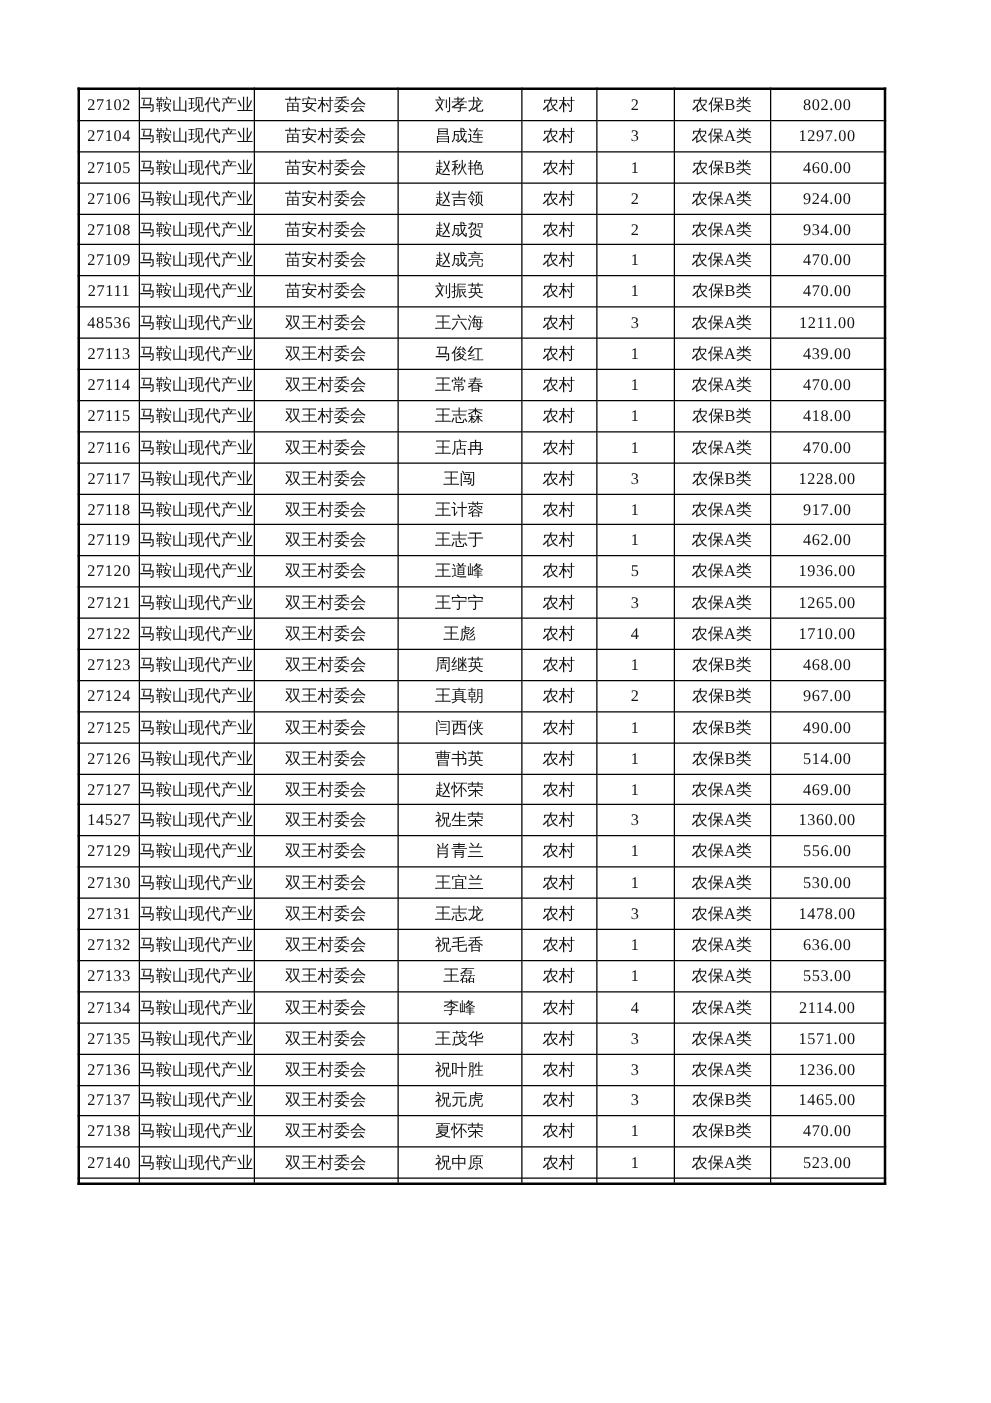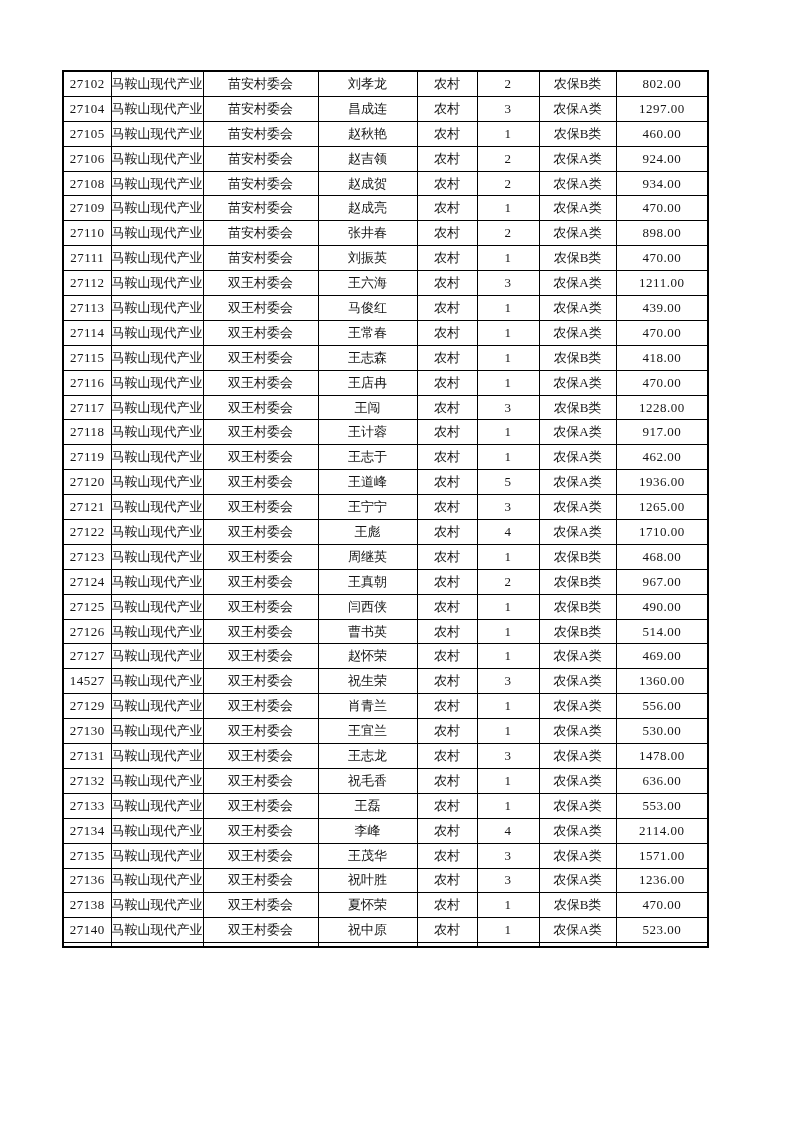--- a/index.html
+++ b/index.html
@@ -130,267 +130,257 @@
           <td class="c0">27109</td>
           <td class="c1">马鞍山现代产业</td>
           <td class="c2">苗安村委会</td>
           <td class="c3">赵成亮</td>
           <td class="c4">农村</td>
           <td class="c5">1</td>
           <td class="c6">农保A类</td>
           <td class="c7">470.00</td>
         </tr>
         <tr>
-          <td class="c0">27110</td>
-          <td class="c1">马鞍山现代产业</td>
-          <td class="c2">苗安村委会</td>
-          <td class="c3">张井春</td>
+          <td class="c0">27111</td>
+          <td class="c1">马鞍山现代产业</td>
+          <td class="c2">苗安村委会</td>
+          <td class="c3">刘振英</td>
+          <td class="c4">农村</td>
+          <td class="c5">1</td>
+          <td class="c6">农保B类</td>
+          <td class="c7">470.00</td>
+        </tr>
+        <tr>
+          <td class="c0">48536</td>
+          <td class="c1">马鞍山现代产业</td>
+          <td class="c2">双王村委会</td>
+          <td class="c3">王六海</td>
+          <td class="c4">农村</td>
+          <td class="c5">3</td>
+          <td class="c6">农保A类</td>
+          <td class="c7">1211.00</td>
+        </tr>
+        <tr>
+          <td class="c0">27113</td>
+          <td class="c1">马鞍山现代产业</td>
+          <td class="c2">双王村委会</td>
+          <td class="c3">马俊红</td>
+          <td class="c4">农村</td>
+          <td class="c5">1</td>
+          <td class="c6">农保A类</td>
+          <td class="c7">439.00</td>
+        </tr>
+        <tr>
+          <td class="c0">27114</td>
+          <td class="c1">马鞍山现代产业</td>
+          <td class="c2">双王村委会</td>
+          <td class="c3">王常春</td>
+          <td class="c4">农村</td>
+          <td class="c5">1</td>
+          <td class="c6">农保A类</td>
+          <td class="c7">470.00</td>
+        </tr>
+        <tr>
+          <td class="c0">27115</td>
+          <td class="c1">马鞍山现代产业</td>
+          <td class="c2">双王村委会</td>
+          <td class="c3">王志森</td>
+          <td class="c4">农村</td>
+          <td class="c5">1</td>
+          <td class="c6">农保B类</td>
+          <td class="c7">418.00</td>
+        </tr>
+        <tr>
+          <td class="c0">27116</td>
+          <td class="c1">马鞍山现代产业</td>
+          <td class="c2">双王村委会</td>
+          <td class="c3">王店冉</td>
+          <td class="c4">农村</td>
+          <td class="c5">1</td>
+          <td class="c6">农保A类</td>
+          <td class="c7">470.00</td>
+        </tr>
+        <tr>
+          <td class="c0">27117</td>
+          <td class="c1">马鞍山现代产业</td>
+          <td class="c2">双王村委会</td>
+          <td class="c3">王闯</td>
+          <td class="c4">农村</td>
+          <td class="c5">3</td>
+          <td class="c6">农保B类</td>
+          <td class="c7">1228.00</td>
+        </tr>
+        <tr>
+          <td class="c0">27118</td>
+          <td class="c1">马鞍山现代产业</td>
+          <td class="c2">双王村委会</td>
+          <td class="c3">王计蓉</td>
+          <td class="c4">农村</td>
+          <td class="c5">1</td>
+          <td class="c6">农保A类</td>
+          <td class="c7">917.00</td>
+        </tr>
+        <tr>
+          <td class="c0">27119</td>
+          <td class="c1">马鞍山现代产业</td>
+          <td class="c2">双王村委会</td>
+          <td class="c3">王志于</td>
+          <td class="c4">农村</td>
+          <td class="c5">1</td>
+          <td class="c6">农保A类</td>
+          <td class="c7">462.00</td>
+        </tr>
+        <tr>
+          <td class="c0">27120</td>
+          <td class="c1">马鞍山现代产业</td>
+          <td class="c2">双王村委会</td>
+          <td class="c3">王道峰</td>
+          <td class="c4">农村</td>
+          <td class="c5">5</td>
+          <td class="c6">农保A类</td>
+          <td class="c7">1936.00</td>
+        </tr>
+        <tr>
+          <td class="c0">27121</td>
+          <td class="c1">马鞍山现代产业</td>
+          <td class="c2">双王村委会</td>
+          <td class="c3">王宁宁</td>
+          <td class="c4">农村</td>
+          <td class="c5">3</td>
+          <td class="c6">农保A类</td>
+          <td class="c7">1265.00</td>
+        </tr>
+        <tr>
+          <td class="c0">27122</td>
+          <td class="c1">马鞍山现代产业</td>
+          <td class="c2">双王村委会</td>
+          <td class="c3">王彪</td>
+          <td class="c4">农村</td>
+          <td class="c5">4</td>
+          <td class="c6">农保A类</td>
+          <td class="c7">1710.00</td>
+        </tr>
+        <tr>
+          <td class="c0">27123</td>
+          <td class="c1">马鞍山现代产业</td>
+          <td class="c2">双王村委会</td>
+          <td class="c3">周继英</td>
+          <td class="c4">农村</td>
+          <td class="c5">1</td>
+          <td class="c6">农保B类</td>
+          <td class="c7">468.00</td>
+        </tr>
+        <tr>
+          <td class="c0">27124</td>
+          <td class="c1">马鞍山现代产业</td>
+          <td class="c2">双王村委会</td>
+          <td class="c3">王真朝</td>
           <td class="c4">农村</td>
           <td class="c5">2</td>
-          <td class="c6">农保A类</td>
-          <td class="c7">898.00</td>
-        </tr>
-        <tr>
-          <td class="c0">27111</td>
-          <td class="c1">马鞍山现代产业</td>
-          <td class="c2">苗安村委会</td>
-          <td class="c3">刘振英</td>
-          <td class="c4">农村</td>
-          <td class="c5">1</td>
-          <td class="c6">农保B类</td>
-          <td class="c7">470.00</td>
-        </tr>
-        <tr>
-          <td class="c0">27112</td>
-          <td class="c1">马鞍山现代产业</td>
-          <td class="c2">双王村委会</td>
-          <td class="c3">王六海</td>
-          <td class="c4">农村</td>
-          <td class="c5">3</td>
-          <td class="c6">农保A类</td>
-          <td class="c7">1211.00</td>
-        </tr>
-        <tr>
-          <td class="c0">27113</td>
-          <td class="c1">马鞍山现代产业</td>
-          <td class="c2">双王村委会</td>
-          <td class="c3">马俊红</td>
-          <td class="c4">农村</td>
-          <td class="c5">1</td>
-          <td class="c6">农保A类</td>
-          <td class="c7">439.00</td>
-        </tr>
-        <tr>
-          <td class="c0">27114</td>
-          <td class="c1">马鞍山现代产业</td>
-          <td class="c2">双王村委会</td>
-          <td class="c3">王常春</td>
-          <td class="c4">农村</td>
-          <td class="c5">1</td>
-          <td class="c6">农保A类</td>
-          <td class="c7">470.00</td>
-        </tr>
-        <tr>
-          <td class="c0">27115</td>
-          <td class="c1">马鞍山现代产业</td>
-          <td class="c2">双王村委会</td>
-          <td class="c3">王志森</td>
-          <td class="c4">农村</td>
-          <td class="c5">1</td>
-          <td class="c6">农保B类</td>
-          <td class="c7">418.00</td>
-        </tr>
-        <tr>
-          <td class="c0">27116</td>
-          <td class="c1">马鞍山现代产业</td>
-          <td class="c2">双王村委会</td>
-          <td class="c3">王店冉</td>
-          <td class="c4">农村</td>
-          <td class="c5">1</td>
-          <td class="c6">农保A类</td>
-          <td class="c7">470.00</td>
-        </tr>
-        <tr>
-          <td class="c0">27117</td>
-          <td class="c1">马鞍山现代产业</td>
-          <td class="c2">双王村委会</td>
-          <td class="c3">王闯</td>
-          <td class="c4">农村</td>
-          <td class="c5">3</td>
-          <td class="c6">农保B类</td>
-          <td class="c7">1228.00</td>
-        </tr>
-        <tr>
-          <td class="c0">27118</td>
-          <td class="c1">马鞍山现代产业</td>
-          <td class="c2">双王村委会</td>
-          <td class="c3">王计蓉</td>
-          <td class="c4">农村</td>
-          <td class="c5">1</td>
-          <td class="c6">农保A类</td>
-          <td class="c7">917.00</td>
-        </tr>
-        <tr>
-          <td class="c0">27119</td>
-          <td class="c1">马鞍山现代产业</td>
-          <td class="c2">双王村委会</td>
-          <td class="c3">王志于</td>
-          <td class="c4">农村</td>
-          <td class="c5">1</td>
-          <td class="c6">农保A类</td>
-          <td class="c7">462.00</td>
-        </tr>
-        <tr>
-          <td class="c0">27120</td>
-          <td class="c1">马鞍山现代产业</td>
-          <td class="c2">双王村委会</td>
-          <td class="c3">王道峰</td>
-          <td class="c4">农村</td>
-          <td class="c5">5</td>
-          <td class="c6">农保A类</td>
-          <td class="c7">1936.00</td>
-        </tr>
-        <tr>
-          <td class="c0">27121</td>
-          <td class="c1">马鞍山现代产业</td>
-          <td class="c2">双王村委会</td>
-          <td class="c3">王宁宁</td>
-          <td class="c4">农村</td>
-          <td class="c5">3</td>
-          <td class="c6">农保A类</td>
-          <td class="c7">1265.00</td>
-        </tr>
-        <tr>
-          <td class="c0">27122</td>
-          <td class="c1">马鞍山现代产业</td>
-          <td class="c2">双王村委会</td>
-          <td class="c3">王彪</td>
+          <td class="c6">农保B类</td>
+          <td class="c7">967.00</td>
+        </tr>
+        <tr>
+          <td class="c0">27125</td>
+          <td class="c1">马鞍山现代产业</td>
+          <td class="c2">双王村委会</td>
+          <td class="c3">闫西侠</td>
+          <td class="c4">农村</td>
+          <td class="c5">1</td>
+          <td class="c6">农保B类</td>
+          <td class="c7">490.00</td>
+        </tr>
+        <tr>
+          <td class="c0">27126</td>
+          <td class="c1">马鞍山现代产业</td>
+          <td class="c2">双王村委会</td>
+          <td class="c3">曹书英</td>
+          <td class="c4">农村</td>
+          <td class="c5">1</td>
+          <td class="c6">农保B类</td>
+          <td class="c7">514.00</td>
+        </tr>
+        <tr>
+          <td class="c0">27127</td>
+          <td class="c1">马鞍山现代产业</td>
+          <td class="c2">双王村委会</td>
+          <td class="c3">赵怀荣</td>
+          <td class="c4">农村</td>
+          <td class="c5">1</td>
+          <td class="c6">农保A类</td>
+          <td class="c7">469.00</td>
+        </tr>
+        <tr>
+          <td class="c0">14527</td>
+          <td class="c1">马鞍山现代产业</td>
+          <td class="c2">双王村委会</td>
+          <td class="c3">祝生荣</td>
+          <td class="c4">农村</td>
+          <td class="c5">3</td>
+          <td class="c6">农保A类</td>
+          <td class="c7">1360.00</td>
+        </tr>
+        <tr>
+          <td class="c0">27129</td>
+          <td class="c1">马鞍山现代产业</td>
+          <td class="c2">双王村委会</td>
+          <td class="c3">肖青兰</td>
+          <td class="c4">农村</td>
+          <td class="c5">1</td>
+          <td class="c6">农保A类</td>
+          <td class="c7">556.00</td>
+        </tr>
+        <tr>
+          <td class="c0">27130</td>
+          <td class="c1">马鞍山现代产业</td>
+          <td class="c2">双王村委会</td>
+          <td class="c3">王宜兰</td>
+          <td class="c4">农村</td>
+          <td class="c5">1</td>
+          <td class="c6">农保A类</td>
+          <td class="c7">530.00</td>
+        </tr>
+        <tr>
+          <td class="c0">27131</td>
+          <td class="c1">马鞍山现代产业</td>
+          <td class="c2">双王村委会</td>
+          <td class="c3">王志龙</td>
+          <td class="c4">农村</td>
+          <td class="c5">3</td>
+          <td class="c6">农保A类</td>
+          <td class="c7">1478.00</td>
+        </tr>
+        <tr>
+          <td class="c0">27132</td>
+          <td class="c1">马鞍山现代产业</td>
+          <td class="c2">双王村委会</td>
+          <td class="c3">祝毛香</td>
+          <td class="c4">农村</td>
+          <td class="c5">1</td>
+          <td class="c6">农保A类</td>
+          <td class="c7">636.00</td>
+        </tr>
+        <tr>
+          <td class="c0">27133</td>
+          <td class="c1">马鞍山现代产业</td>
+          <td class="c2">双王村委会</td>
+          <td class="c3">王磊</td>
+          <td class="c4">农村</td>
+          <td class="c5">1</td>
+          <td class="c6">农保A类</td>
+          <td class="c7">553.00</td>
+        </tr>
+        <tr>
+          <td class="c0">27134</td>
+          <td class="c1">马鞍山现代产业</td>
+          <td class="c2">双王村委会</td>
+          <td class="c3">李峰</td>
           <td class="c4">农村</td>
           <td class="c5">4</td>
           <td class="c6">农保A类</td>
-          <td class="c7">1710.00</td>
-        </tr>
-        <tr>
-          <td class="c0">27123</td>
-          <td class="c1">马鞍山现代产业</td>
-          <td class="c2">双王村委会</td>
-          <td class="c3">周继英</td>
-          <td class="c4">农村</td>
-          <td class="c5">1</td>
-          <td class="c6">农保B类</td>
-          <td class="c7">468.00</td>
-        </tr>
-        <tr>
-          <td class="c0">27124</td>
-          <td class="c1">马鞍山现代产业</td>
-          <td class="c2">双王村委会</td>
-          <td class="c3">王真朝</td>
-          <td class="c4">农村</td>
-          <td class="c5">2</td>
-          <td class="c6">农保B类</td>
-          <td class="c7">967.00</td>
-        </tr>
-        <tr>
-          <td class="c0">27125</td>
-          <td class="c1">马鞍山现代产业</td>
-          <td class="c2">双王村委会</td>
-          <td class="c3">闫西侠</td>
-          <td class="c4">农村</td>
-          <td class="c5">1</td>
-          <td class="c6">农保B类</td>
-          <td class="c7">490.00</td>
-        </tr>
-        <tr>
-          <td class="c0">27126</td>
-          <td class="c1">马鞍山现代产业</td>
-          <td class="c2">双王村委会</td>
-          <td class="c3">曹书英</td>
-          <td class="c4">农村</td>
-          <td class="c5">1</td>
-          <td class="c6">农保B类</td>
-          <td class="c7">514.00</td>
-        </tr>
-        <tr>
-          <td class="c0">27127</td>
-          <td class="c1">马鞍山现代产业</td>
-          <td class="c2">双王村委会</td>
-          <td class="c3">赵怀荣</td>
-          <td class="c4">农村</td>
-          <td class="c5">1</td>
-          <td class="c6">农保A类</td>
-          <td class="c7">469.00</td>
-        </tr>
-        <tr>
-          <td class="c0">14527</td>
-          <td class="c1">马鞍山现代产业</td>
-          <td class="c2">双王村委会</td>
-          <td class="c3">祝生荣</td>
-          <td class="c4">农村</td>
-          <td class="c5">3</td>
-          <td class="c6">农保A类</td>
-          <td class="c7">1360.00</td>
-        </tr>
-        <tr>
-          <td class="c0">27129</td>
-          <td class="c1">马鞍山现代产业</td>
-          <td class="c2">双王村委会</td>
-          <td class="c3">肖青兰</td>
-          <td class="c4">农村</td>
-          <td class="c5">1</td>
-          <td class="c6">农保A类</td>
-          <td class="c7">556.00</td>
-        </tr>
-        <tr>
-          <td class="c0">27130</td>
-          <td class="c1">马鞍山现代产业</td>
-          <td class="c2">双王村委会</td>
-          <td class="c3">王宜兰</td>
-          <td class="c4">农村</td>
-          <td class="c5">1</td>
-          <td class="c6">农保A类</td>
-          <td class="c7">530.00</td>
-        </tr>
-        <tr>
-          <td class="c0">27131</td>
-          <td class="c1">马鞍山现代产业</td>
-          <td class="c2">双王村委会</td>
-          <td class="c3">王志龙</td>
-          <td class="c4">农村</td>
-          <td class="c5">3</td>
-          <td class="c6">农保A类</td>
-          <td class="c7">1478.00</td>
-        </tr>
-        <tr>
-          <td class="c0">27132</td>
-          <td class="c1">马鞍山现代产业</td>
-          <td class="c2">双王村委会</td>
-          <td class="c3">祝毛香</td>
-          <td class="c4">农村</td>
-          <td class="c5">1</td>
-          <td class="c6">农保A类</td>
-          <td class="c7">636.00</td>
-        </tr>
-        <tr>
-          <td class="c0">27133</td>
-          <td class="c1">马鞍山现代产业</td>
-          <td class="c2">双王村委会</td>
-          <td class="c3">王磊</td>
-          <td class="c4">农村</td>
-          <td class="c5">1</td>
-          <td class="c6">农保A类</td>
-          <td class="c7">553.00</td>
-        </tr>
-        <tr>
-          <td class="c0">27134</td>
-          <td class="c1">马鞍山现代产业</td>
-          <td class="c2">双王村委会</td>
-          <td class="c3">李峰</td>
-          <td class="c4">农村</td>
-          <td class="c5">4</td>
-          <td class="c6">农保A类</td>
           <td class="c7">2114.00</td>
         </tr>
         <tr>
           <td class="c0">27135</td>
           <td class="c1">马鞍山现代产业</td>
           <td class="c2">双王村委会</td>
           <td class="c3">王茂华</td>
           <td class="c4">农村</td>
           <td class="c5">3</td>
           <td class="c6">农保A类</td>
@@ -398,20 +388,30 @@
         </tr>
         <tr>
           <td class="c0">27136</td>
           <td class="c1">马鞍山现代产业</td>
           <td class="c2">双王村委会</td>
           <td class="c3">祝叶胜</td>
           <td class="c4">农村</td>
           <td class="c5">3</td>
           <td class="c6">农保A类</td>
           <td class="c7">1236.00</td>
+        </tr>
+        <tr>
+          <td class="c0">27137</td>
+          <td class="c1">马鞍山现代产业</td>
+          <td class="c2">双王村委会</td>
+          <td class="c3">祝元虎</td>
+          <td class="c4">农村</td>
+          <td class="c5">3</td>
+          <td class="c6">农保B类</td>
+          <td class="c7">1465.00</td>
         </tr>
         <tr>
           <td class="c0">27138</td>
           <td class="c1">马鞍山现代产业</td>
           <td class="c2">双王村委会</td>
           <td class="c3">夏怀荣</td>
           <td class="c4">农村</td>
           <td class="c5">1</td>
           <td class="c6">农保B类</td>
           <td class="c7">470.00</td>

